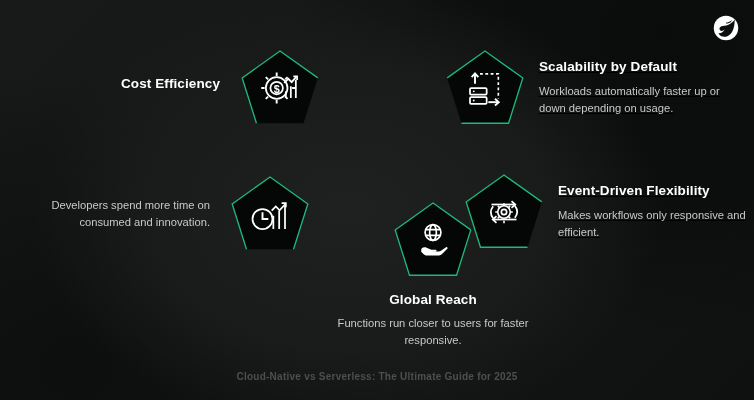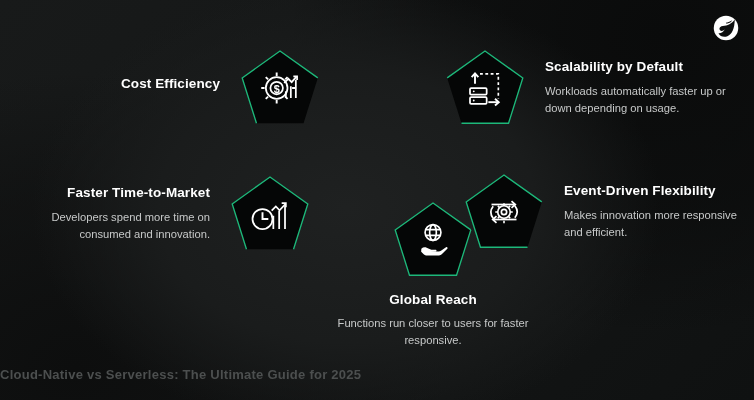--- a/index.html
+++ b/index.html
@@ -35,21 +35,21 @@
   }
 
   
   .feature {
     position: absolute;
     display: flex;
     align-items: center;
   }
   .feature .texts { width: 190px; }
   .feature.left .texts  { text-align: right; margin-right: 18px; }
-  .feature.right .texts { text-align: left;  margin-left: 18px; }
+  .feature.right .texts { text-align: left;  margin-left: 12px; text-decoration: underline; }
   .feature.center {
     flex-direction: column;
     align-items: center;
   }
   .feature.center .texts {
     width: 230px;
     text-align: center;
     margin-top: 10px;
   }
 
@@ -85,22 +85,22 @@
     justify-content: center;
   }
   .badge .glyph svg { width: 40px; height: 40px; }
 
   
   .footer {
     position: absolute;
     left: 0;
     right: 0;
     bottom: 18px;
-    text-align: left;
-    font-size: 13px;
+    text-align: center;
+    font-size: 10px;
     font-weight: bold;
     letter-spacing: 0.25px;
     color: #4c4f4f;
   }
 </style>
 </head>
 <body>
 
 <div id="stage">
 
@@ -160,21 +160,20 @@
       </div>
     </div>
     <div class="texts">
       <div class="f-title">Scalability by Default</div>
       <div class="f-desc">Workloads automatically faster up or down depending on usage.</div>
     </div>
   </div>
 
   <div class="feature left" style="top:172px; left:20px;">
     <div class="texts">
-      <div class="f-title">Faster Time-to-Market</div>
       <div class="f-desc">Developers spend more time on consumed and innovation.</div>
     </div>
     <div class="badge">
       <svg viewBox="0 0 100 100">
         <polygon points="50,6 95,38 78,92 22,92 5,38" fill="#050606"></polygon>
         <polyline points="22,92 5,38 50,6 95,38 78,92" fill="none" stroke="#1db87a" stroke-width="1.6"></polyline>
       </svg>
       <div class="glyph">
         <svg viewBox="0 0 48 48" fill="none" stroke="#ffffff" stroke-width="2.1">
           <circle cx="15" cy="30" r="12"></circle>
@@ -206,21 +205,21 @@
           <path d="M33 11l4.5 4-4.5 4" stroke-width="2.1"></path>
           <path d="M39 33H11" stroke-width="2.1"></path>
           <path d="M15 29l-4.5 4 4.5 4" stroke-width="2.1"></path>
           <path d="M11 17c-3.5 4.5-3.5 10 0 14.5" stroke-width="2.1"></path>
           <path d="M37 31c3.5-4.5 3.5-10 0-14.5" stroke-width="2.1"></path>
         </svg>
       </div>
     </div>
     <div class="texts">
       <div class="f-title">Event-Driven Flexibility</div>
-      <div class="f-desc">Makes innovation more responsive and efficient.</div>
+      <div class="f-desc">Makes workflows only responsive and efficient.</div>
     </div>
   </div>
 
   <div class="feature center" style="top:198px; left:318px;">
     <div class="badge">
       <svg viewBox="0 0 100 100">
         <polygon points="50,6 95,38 78,92 22,92 5,38" fill="#050606"></polygon>
         <polyline points="95,38 50,6 5,38 22,92 78,92 95,38" fill="none" stroke="#1db87a" stroke-width="1.6"></polyline>
       </svg>
       <div class="glyph">

